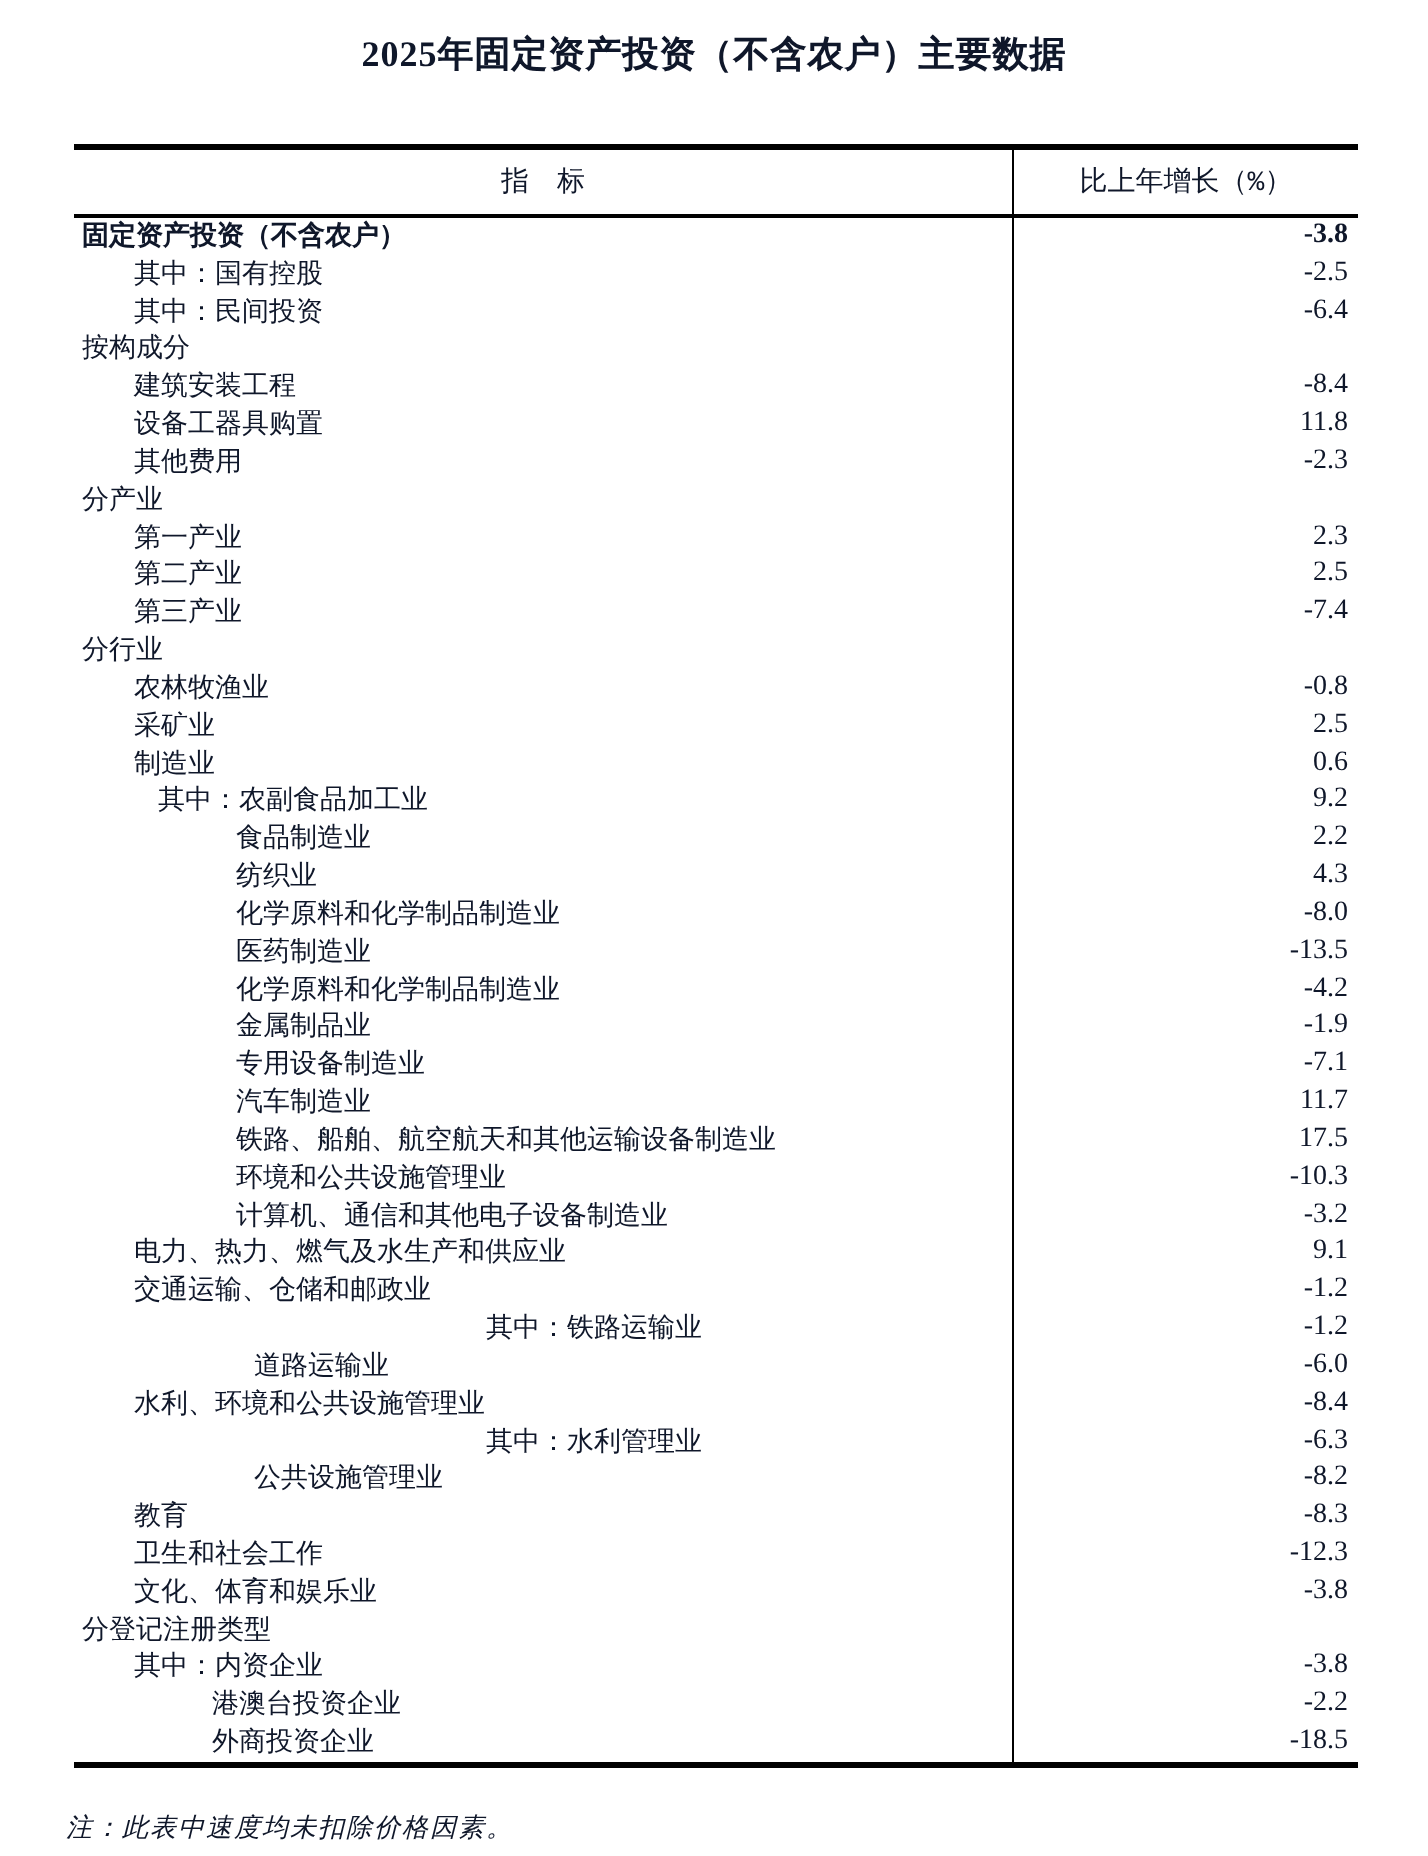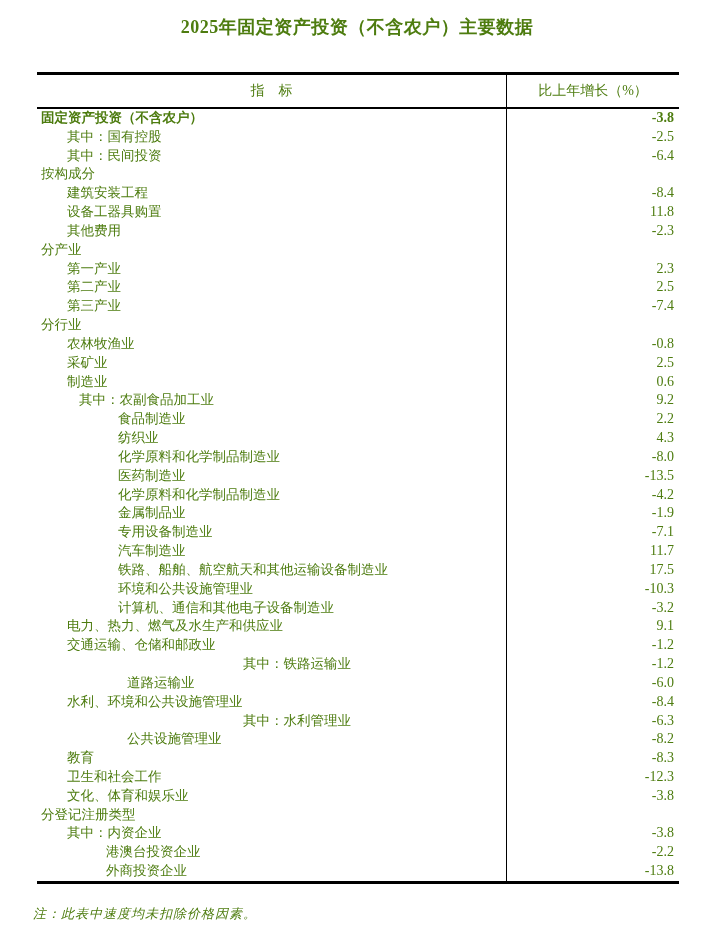--- a/index.html
+++ b/index.html
@@ -2,21 +2,21 @@
 <html><head>
 <meta charset="utf-8">
 <style>
   * { margin: 0; padding: 0; box-sizing: border-box; }
   html, body { background: #ffffff; }
   .page {
     position: relative;
     width: 714px;
     height: 928px;
     background: #ffffff;
-    color: #4d7c0f;
+    color: #0f172a;
     font-family: "Liberation Serif", "DejaVu Serif", serif;
     overflow: hidden;
   }
   .title {
     position: absolute;
     top: 15px;
     left: 0;
     width: 714px;
     text-align: center;
     font-size: 18px;
@@ -34,20 +34,21 @@
   .thead {
     display: flex;
     height: 34px;
     border-bottom: 2px solid #000000;
   }
   .th {
     display: flex;
     align-items: center;
     justify-content: center;
     font-size: 14px;
+    font-family: Liberation Mono, monospace;
   }
   .th-indicator { width: 470px; border-right: 1px solid #000000; }
   .th-growth { flex: 1; text-align: center; }
   .tbody { width: 100%; }
   .tr {
     display: flex;
     height: 18.83px;
     line-height: 18.83px;
   }
   .td { overflow: visible; white-space: nowrap; }
@@ -246,19 +247,19 @@
         <div class="tr">
           <div class="td td-label ind-1">其中：内资企业</div>
           <div class="td td-value">-3.8</div>
         </div>
         <div class="tr">
           <div class="td td-label ind-4">港澳台投资企业</div>
           <div class="td td-value">-2.2</div>
         </div>
         <div class="tr">
           <div class="td td-label ind-4">外商投资企业</div>
-          <div class="td td-value">-13.8</div>
+          <div class="td td-value">-18.5</div>
         </div>
       </div>
   </div>
 
   <div class="note">注：此表中速度均未扣除价格因素。</div>
 </div>
 
 </body></html>

